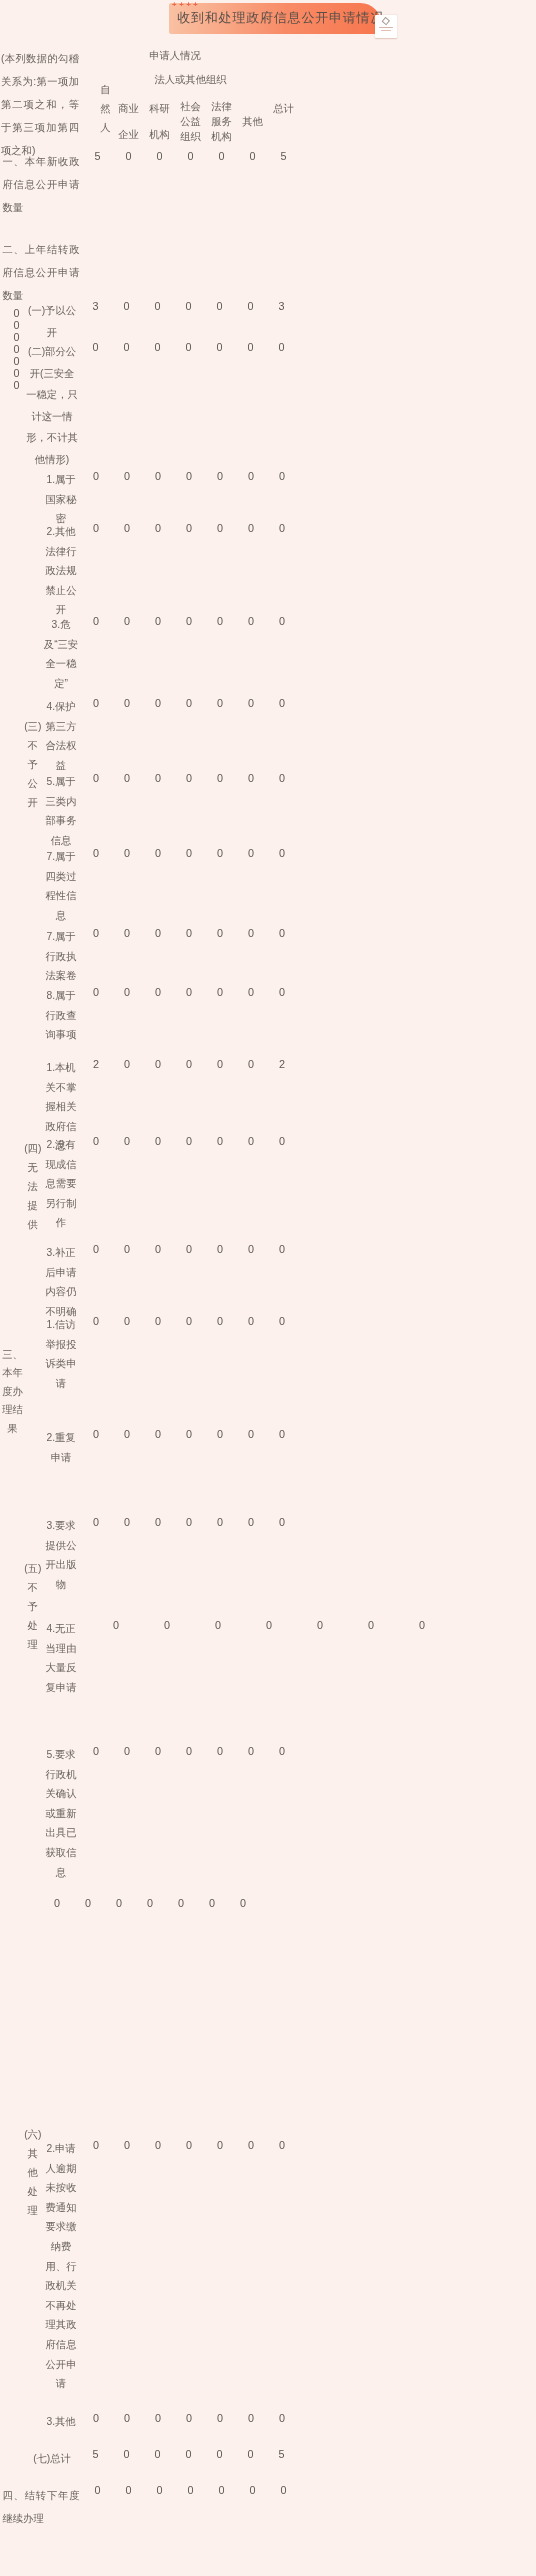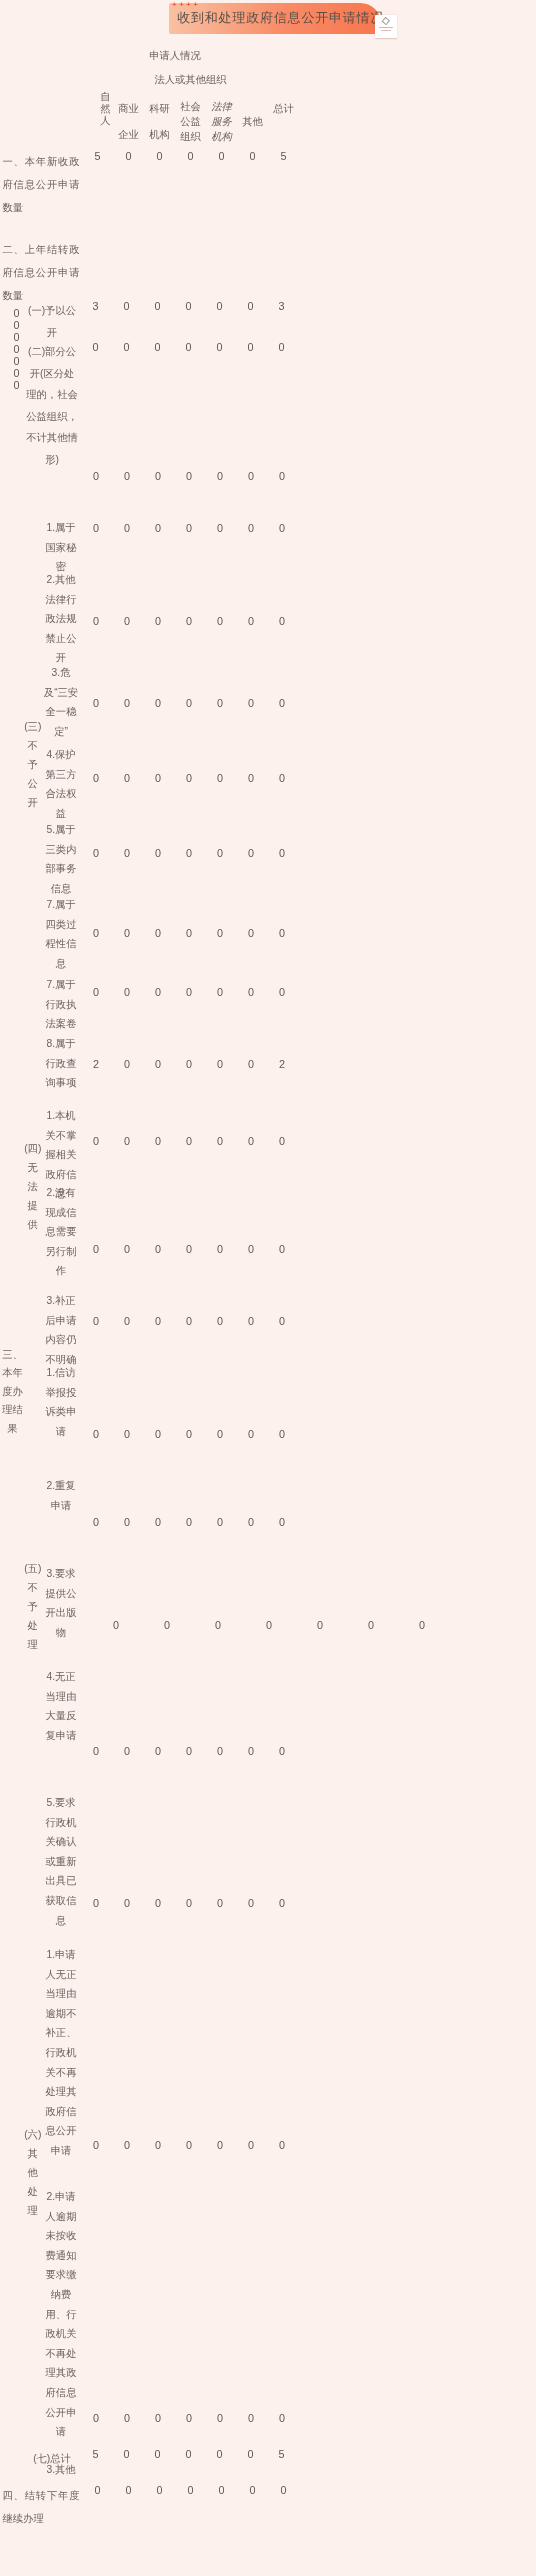--- a/index.html
+++ b/index.html
@@ -34,35 +34,35 @@
     display:grid;
     grid-template-columns:81px repeat(7,31px);
     grid-template-rows:23px 26px 57px;
   }
   .note{grid-column:1;grid-row:1/4;line-height:23px;padding-top:3.1px;
         text-align:justify;width:78px;}
   .h-applicant{grid-column:2/8;grid-row:1;display:flex;align-items:center;justify-content:center;}
   .h-legal{grid-column:3/8;grid-row:2;display:flex;align-items:center;justify-content:center;}
   .cname{display:flex;align-items:center;justify-content:center;}
   .cname span{width:24px;word-break:break-all;text-align:center;display:block;}
-  .c1{grid-column:2;grid-row:2/4;}   .c1 span{line-height:12px;margin-left:16px;}
+  .c1{grid-column:2;grid-row:2/4;}   .c1 span{line-height:19px;margin-left:16px;}
   .c2{grid-column:3;grid-row:3;}     .c2 span{line-height:26px;}
   .c3{grid-column:4;grid-row:3;}     .c3 span{line-height:26px;}
   .c4{grid-column:5;grid-row:3;}     .c4 span{line-height:15px;}
-  .c5{grid-column:6;grid-row:3;font-style:italic;}     .c5 span{line-height:15px;}
+  .c5{grid-column:6;grid-row:3;}     .c5 span{line-height:15px;}
   .c6{grid-column:7;grid-row:3;}
   .c7{grid-column:8;grid-row:2/4;}
 
   .row{display:flex;align-items:flex-start;}
   .lab{width:81px;display:flex;align-items:center;}
   .toplab-t{width:77px;line-height:23px;text-align:justify;padding-left:1.5px;}
   .plabcell{width:56px;display:flex;align-items:center;justify-content:center;}
   .plab-t{width:54px;line-height:21.6px;text-align:center;}
   .slabcell{width:39px;display:flex;align-items:center;justify-content:center;}
-  .slab-t{width:36px;line-height:19.6px;text-align:center;word-break:break-all;margin-top:48px;}
+  .slab-t{width:36px;line-height:19.6px;text-align:center;word-break:break-all;}
   .sec{display:flex;align-items:stretch;}
   .outer{width:25px;display:flex;align-items:center;justify-content:center;}
   .outer-t{width:23px;line-height:18.5px;text-align:center;word-break:break-all;}
   .secbody{display:flex;flex-direction:column;}
   .grp{display:flex;align-items:stretch;}
   .glabel{width:17.5px;display:flex;align-items:center;justify-content:center;}
   .glabel-t{line-height:19px;text-align:center;white-space:pre;}
   .grows{display:flex;flex-direction:column;}
   .v{width:31px;display:flex;align-items:center;justify-content:center;
      font-size:10.8px;color:#5e5852;}
@@ -75,20 +75,21 @@
   <span class="title">收到和处理政府信息公开申请情况</span>
   <span class="stamp">
     <span class="stamp-glyph"></span>
     <span class="stamp-line1"></span>
     <span class="stamp-line2"></span>
   </span>
 </div>
 
 <div class="tbl">
   <div class="hdr">
+    <div class="note">(本列数据的勾稽关系为:第一项加第二项之和，等于第三项加第四项之和)</div>
     <div class="h-applicant">申请人情况</div>
     <div class="h-legal">法人或其他组织</div>
     <div class="cname c1">
         <span>自然人</span>
       </div>
     <div class="cname c2">
         <span>商业企业</span>
       </div>
     <div class="cname c3">
         <span>科研机构</span>
@@ -185,21 +186,21 @@
             </div>
             <div class="v">
               <span>0</span>
             </div>
             <div class="v">
               <span>3</span>
             </div>
           </div>
           <div class="row" style="height: 129px;">
             <div class="plabcell">
-              <div class="plab-t">(二)部分公开(区分处理的，社会公益组织，不计其他情形)</div>
+              <div class="plab-t">(二)部分公开(三安全一稳定，只计这一情形，不计其他情形)</div>
             </div>
             <div class="v">
               <span>0</span>
             </div>
             <div class="v">
               <span>0</span>
             </div>
             <div class="v">
               <span>0</span>
             </div>
@@ -668,23 +669,20 @@
           <div class="grp">
             <div class="glabel">
               <div class="glabel-t">(六)
 其
 他
 处
 理</div>
             </div>
             <div class="grows">
               <div class="row" style="height: 242px;">
-                <div class="slabcell">
-                  <div class="slab-t">1.申请人无正当理由逾期不补正、行政机关不再处理其政府信息公开申请</div>
-                </div>
                 <div class="v">
                   <span>0</span>
                 </div>
                 <div class="v">
                   <span>0</span>
                 </div>
                 <div class="v">
                   <span>0</span>
                 </div>
                 <div class="v">

